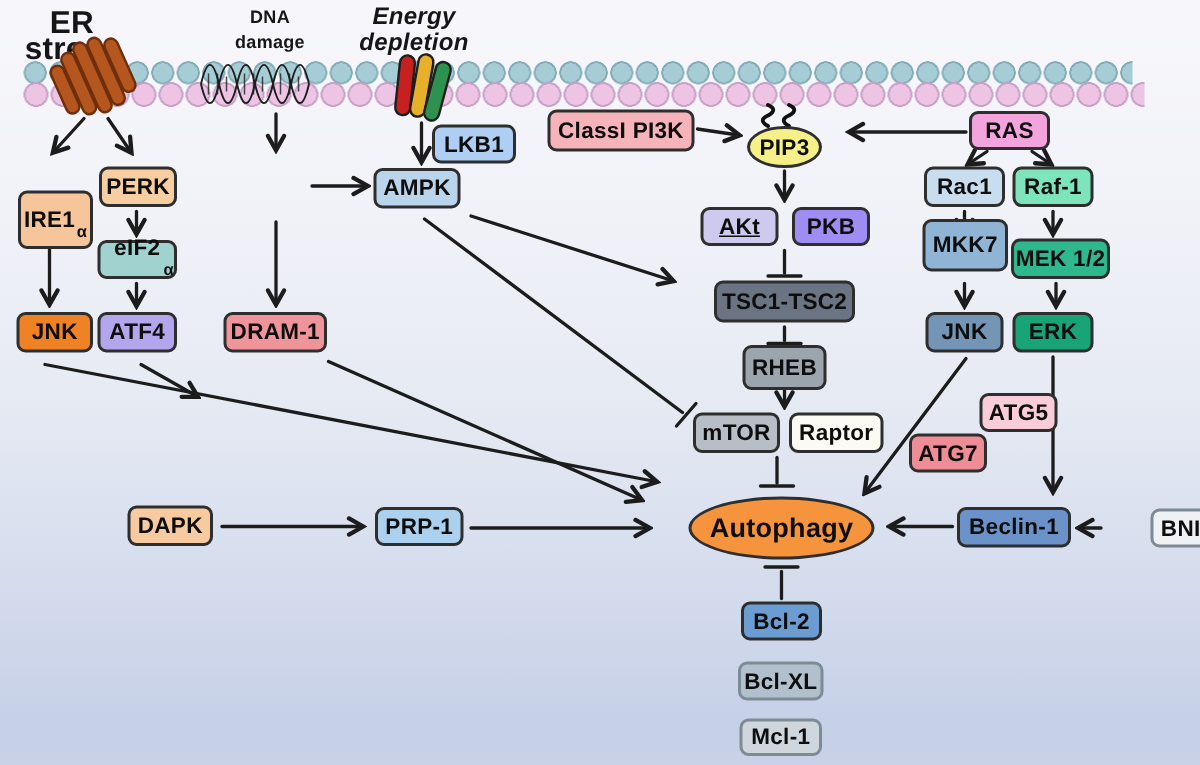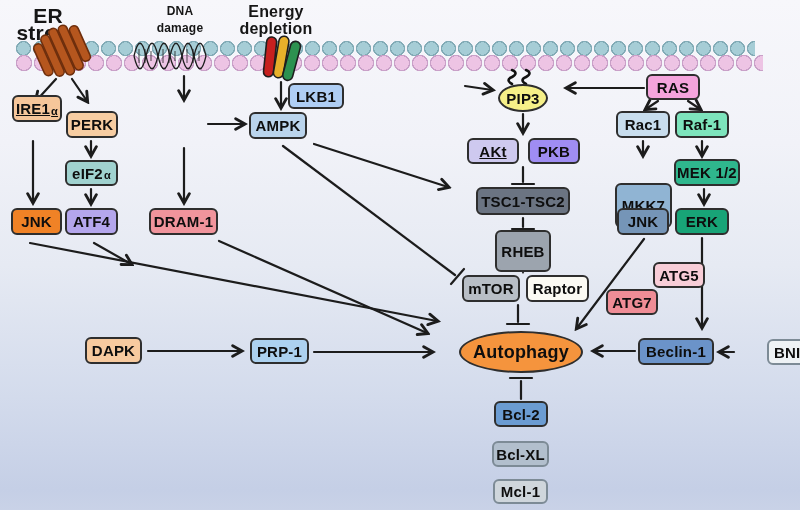--- a/index.html
+++ b/index.html
@@ -143,86 +143,89 @@
     </g>
   </svg>
 
   <div class="lbl" style="left:0;top:7px;width:96px;font-size:21px;">
     <span>ER stress</span>
   </div>
   <div class="lbl" style="left:140px;top:3px;width:80px;font-size:12px;">
     <span>DNA</span>
       <span>damage</span>
   </div>
-  <div class="lbl" style="left:232px;top:3px;width:88px;font-size:16px;">
+  <div class="lbl" style="left:232px;top:3px;width:88px;font-size:16px;font-style:italic;">
     <span>Energy</span>
       <span>depletion</span>
   </div>
 
   <div class="nodes">
-    <div class="nd" style="left:12px;top:95px;width:50px;height:27px;background:#f6c69a;text-decoration:underline;">
+    <div class="nd" style="left:12px;top:127px;width:50px;height:39px;background:#f6c69a;">
         <span>IRE1</span>
         <span class="alpha">α</span>
       </div>
     <div class="nd" style="left:66px;top:111px;width:52px;height:27px;background:#f7cda2;">
         <span>PERK</span>
       </div>
-    <div class="nd" style="left:65px;top:160px;width:53px;height:26px;background:#a0d2cf;">
+    <div class="nd" style="left:65px;top:160px;width:53px;height:26px;background:#a0d2cf;flex-direction:column;">
         <span>eIF2</span>
         <span class="alpha">α</span>
       </div>
     <div class="nd" style="left:11px;top:208px;width:51px;height:27px;background:#f08226;">
         <span>JNK</span>
       </div>
     <div class="nd" style="left:65px;top:208px;width:53px;height:27px;background:#b4a6ec;">
         <span>ATF4</span>
       </div>
     <div class="nd" style="left:149px;top:208px;width:69px;height:27px;background:#f0949c;justify-content:center;">
         <span>DRAM-1</span>
       </div>
     <div class="nd" style="left:249px;top:112px;width:58px;height:27px;background:#bad4ec;">
         <span>AMPK</span>
       </div>
     <div class="nd" style="left:288px;top:83px;width:56px;height:26px;background:#afcef4;">
         <span>LKB1</span>
       </div>
+    <div class="nd" style="left:365px;top:73px;width:98px;height:28px;background:#f6b4ba;">
+        <span>ClassI PI3K</span>
+      </div>
     <div class="nd ellipse" style="left:498px;top:84px;width:50px;height:28px;background:#f6f088;">
         <span>PIP3</span>
       </div>
     <div class="nd" style="left:646px;top:74px;width:54px;height:26px;background:#f4a4dc;">
         <span>RAS</span>
       </div>
     <div class="nd" style="left:616px;top:111px;width:54px;height:27px;background:#c8dded;">
         <span>Rac1</span>
       </div>
     <div class="nd" style="left:675px;top:111px;width:54px;height:27px;background:#7de4bc;">
         <span>Raf-1</span>
       </div>
-    <div class="nd" style="left:615px;top:146px;width:57px;height:45px;background:#90b4d3;margin-top:37px;">
+    <div class="nd" style="left:615px;top:146px;width:57px;height:35px;background:#90b4d3;">
         <span>MKK7</span>
       </div>
     <div class="nd" style="left:674px;top:159px;width:66px;height:27px;background:#2fb78d;align-items:center;">
         <span>MEK 1/2</span>
       </div>
     <div class="nd" style="left:617px;top:208px;width:52px;height:27px;background:#7595b7;">
         <span>JNK</span>
       </div>
     <div class="nd" style="left:675px;top:208px;width:54px;height:27px;background:#18a477;">
         <span>ERK</span>
       </div>
     <div class="nd" style="left:467px;top:138px;width:52px;height:26px;background:#cec9ef;text-decoration:underline;">
         <span>AKt</span>
       </div>
     <div class="nd" style="left:528px;top:138px;width:52px;height:26px;background:#9f8df3;">
         <span>PKB</span>
       </div>
     <div class="nd" style="left:476px;top:187px;width:94px;height:28px;background:#6b7482;">
         <span>TSC1-TSC2</span>
       </div>
-    <div class="nd" style="left:495px;top:230px;width:56px;height:42px;background:#9ca4ae;justify-content:center;">
+    <div class="nd" style="left:495px;top:230px;width:56px;height:30px;background:#9ca4ae;justify-content:center;">
         <span>RHEB</span>
       </div>
     <div class="nd" style="left:462px;top:275px;width:58px;height:27px;background:#b8bec6;">
         <span>mTOR</span>
       </div>
     <div class="nd" style="left:526px;top:275px;width:63px;height:27px;background:#fbfaf3;">
         <span>Raptor</span>
       </div>
     <div class="nd" style="left:653px;top:262px;width:52px;height:26px;background:#f8cdd7;">
         <span>ATG5</span>

